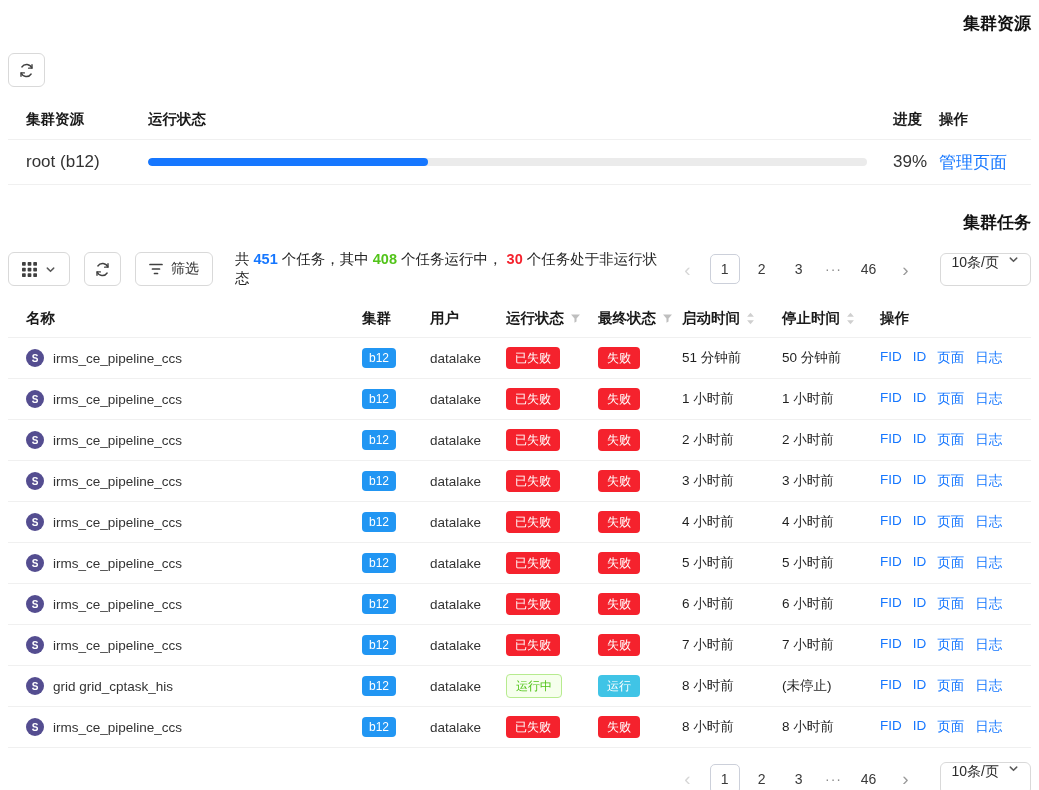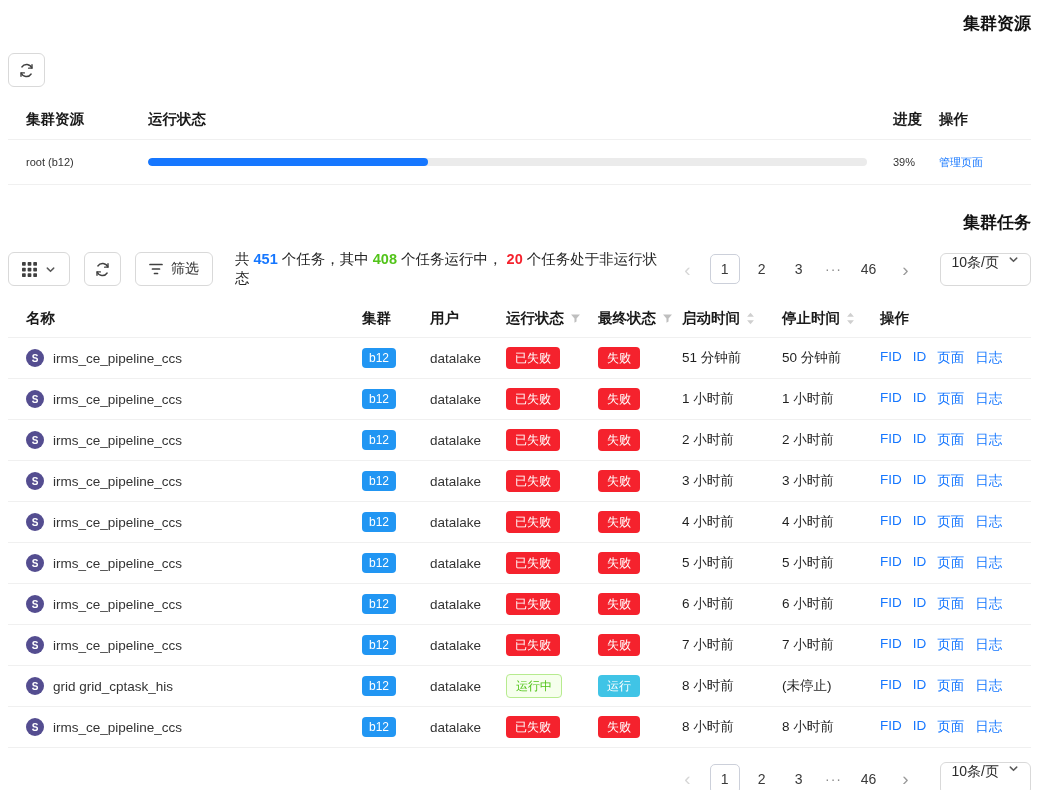--- a/index.html
+++ b/index.html
@@ -14,21 +14,21 @@
     height: 34px; border: 1px solid #d9d9d9; border-radius: 6px; background: #fff;
     display: inline-flex; align-items: center; justify-content: center; cursor: pointer;
   }
   .icon-btn { width: 37px; }
   .btn { padding: 0 13px; gap: 8px; font-size: 14px; color: #2b2b2b; }
 
   
   .res-table { margin-top: 12px; }
   .res-header, .res-row { display: grid; grid-template-columns: 140px 1fr 70px 92px; align-items: center; }
   .res-header { height: 40px; font-weight: 600; font-size: 14.5px; color: #1a1a1a; }
-  .res-row { height: 46px; border-top: 1px solid #f0f0f0; border-bottom: 1px solid #f0f0f0; font-size: 11px; color: #333; }
+  .res-row { height: 46px; border-top: 1px solid #f0f0f0; border-bottom: 1px solid #f0f0f0; font-size: 17px; color: #333; }
   .cell-pad { padding-left: 18px; }
   .col-progress { padding-left: 24px; }
   .bar { height: 8px; background: #ebebeb; border-radius: 4px; overflow: hidden; }
   .bar-fill { height: 100%; background: #1677ff; border-radius: 4px; width: 0%; }
   .link { color: #1677ff; cursor: pointer; text-decoration: none; }
 
   
   .tasks-title { margin-top: 26px; }
   .toolbar { display: flex; align-items: center; gap: 14px; margin-top: 16px; }
   .summary { flex: 1; margin-left: 8px; font-size: 14.5px; color: #262626; }
@@ -145,21 +145,21 @@
         <svg width="14" height="12" viewBox="0 0 14 12" fill="none" stroke="#404040" stroke-width="1.7" stroke-linecap="round">
             <path d="M1 1.5h12"></path>
             <path d="M3.5 6h7"></path>
             <path d="M5.5 10.5h3"></path>
           </svg>
       </span>
       <span>筛选</span>
     </button>
 
     <div class="summary">
-      <span>共 </span><span class="num num-blue">451</span><span> 个任务，其中 </span><span class="num num-green">408</span><span> 个任务运行中， </span><span class="num num-red">20</span><span> 个任务处于非运行状态</span>
+      <span>共 </span><span class="num num-blue">451</span><span> 个任务，其中 </span><span class="num num-green">408</span><span> 个任务运行中， </span><span class="num num-red">30</span><span> 个任务处于非运行状态</span>
     </div>
 
     <div class="pagination">
         <span class="pg-btn pg-nav disabled">‹</span>
         <span class="pg-btn current">1</span>
         <span class="pg-btn">2</span>
         <span class="pg-btn">3</span>
         <span class="pg-ellipsis">···</span>
         <span class="pg-btn">46</span>
         <span class="pg-btn pg-nav">›</span>

